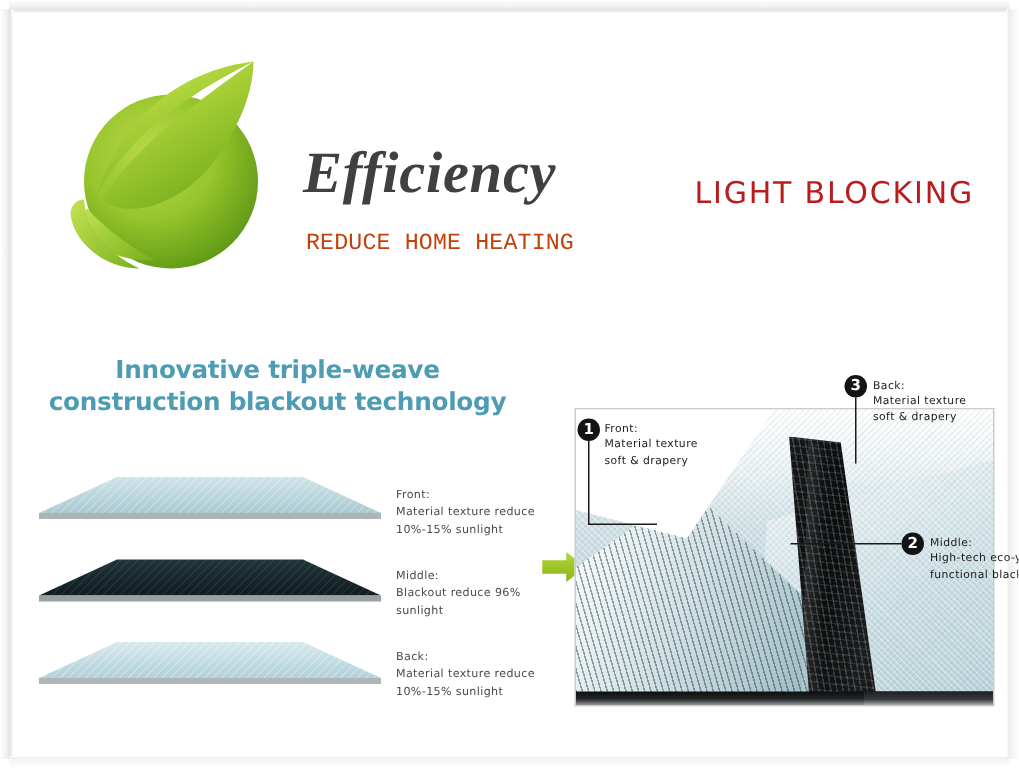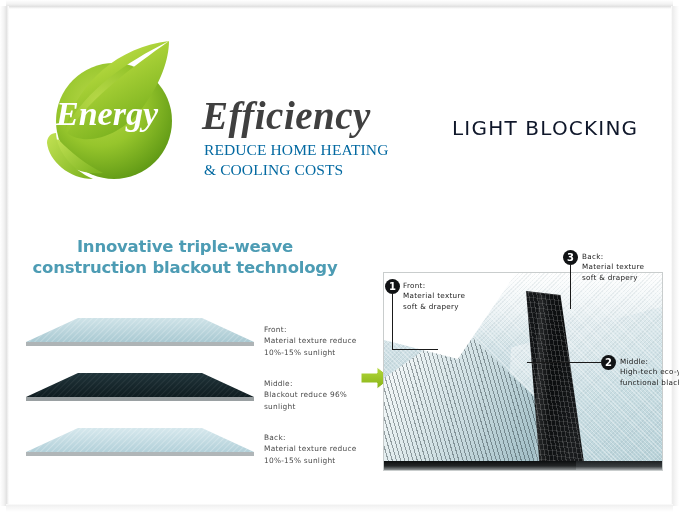--- a/index.html
+++ b/index.html
@@ -78,38 +78,38 @@
     font-size: 39px;
     color: #404040;
     letter-spacing: 0.5px;
     line-height: 1;
     white-space: nowrap;
   }
 
   .brand-sub {
     position: absolute;
     left: 204px;
-    top: 140px;
-    font-family: Liberation Serif, serif;
+    top: 152px;
+    font-family: Liberation Mono, monospace;
     font-size: 15.5px;
     font-weight: 400;
-    color: #0369a1;
+    color: #c2410c;
     letter-spacing: 0.1px;
     line-height: 20px;
     white-space: nowrap;
   }
 
   .claims {
     position: absolute;
-    left: 452px;
+    left: 463px;
     top: 112px;
     font-family: "DejaVu Sans", sans-serif;
     font-size: 20px;
     font-weight: 400;
-    color: #0f172a;
+    color: #b91c1c;
     letter-spacing: 1.2px;
     line-height: 32px;
     white-space: nowrap;
   }
 
   
   .headline {
     position: absolute;
     left: 20px;
     top: 236px;
@@ -333,26 +333,24 @@
 
       <circle cx="73" cy="88" r="58" fill="url(#ballg)"></circle>
 
       <path d="M128 8 C 78 14, 38 48, 24 96 C 46 56, 84 30, 128 8 Z" fill="url(#leafg)"></path>
       <path d="M128 8 C 92 34, 52 62, 26 100 C 44 114, 80 104, 102 74 C 120 50, 128 26, 128 8 Z" fill="url(#leafg)"></path>
 
       <path d="M17 106 C 30 120, 46 132, 62 140 C 44 142, 22 134, 14 122 C 12 116, 13 110, 17 106 Z" fill="url(#curlg)"></path>
       <path d="M15 100 C 16 118, 30 136, 52 146 C 28 146, 8 128, 6 110 C 6 104, 10 100, 15 100 Z" fill="url(#curlg)"></path>
     </svg>
   </div>
-  <div class="logo-word">Energy</div>
 
   <div class="brand-script">Efficiency</div>
   <div class="brand-sub">
     <span>REDUCE HOME HEATING</span><br>
-    <span>&amp; COOLING COSTS</span>
   </div>
 
   <div class="claims">
     <span>LIGHT BLOCKING</span><br>
   </div>
 
   <div class="headline">
     <span>Innovative triple-weave</span><br>
     <span>construction blackout technology</span>
   </div>

